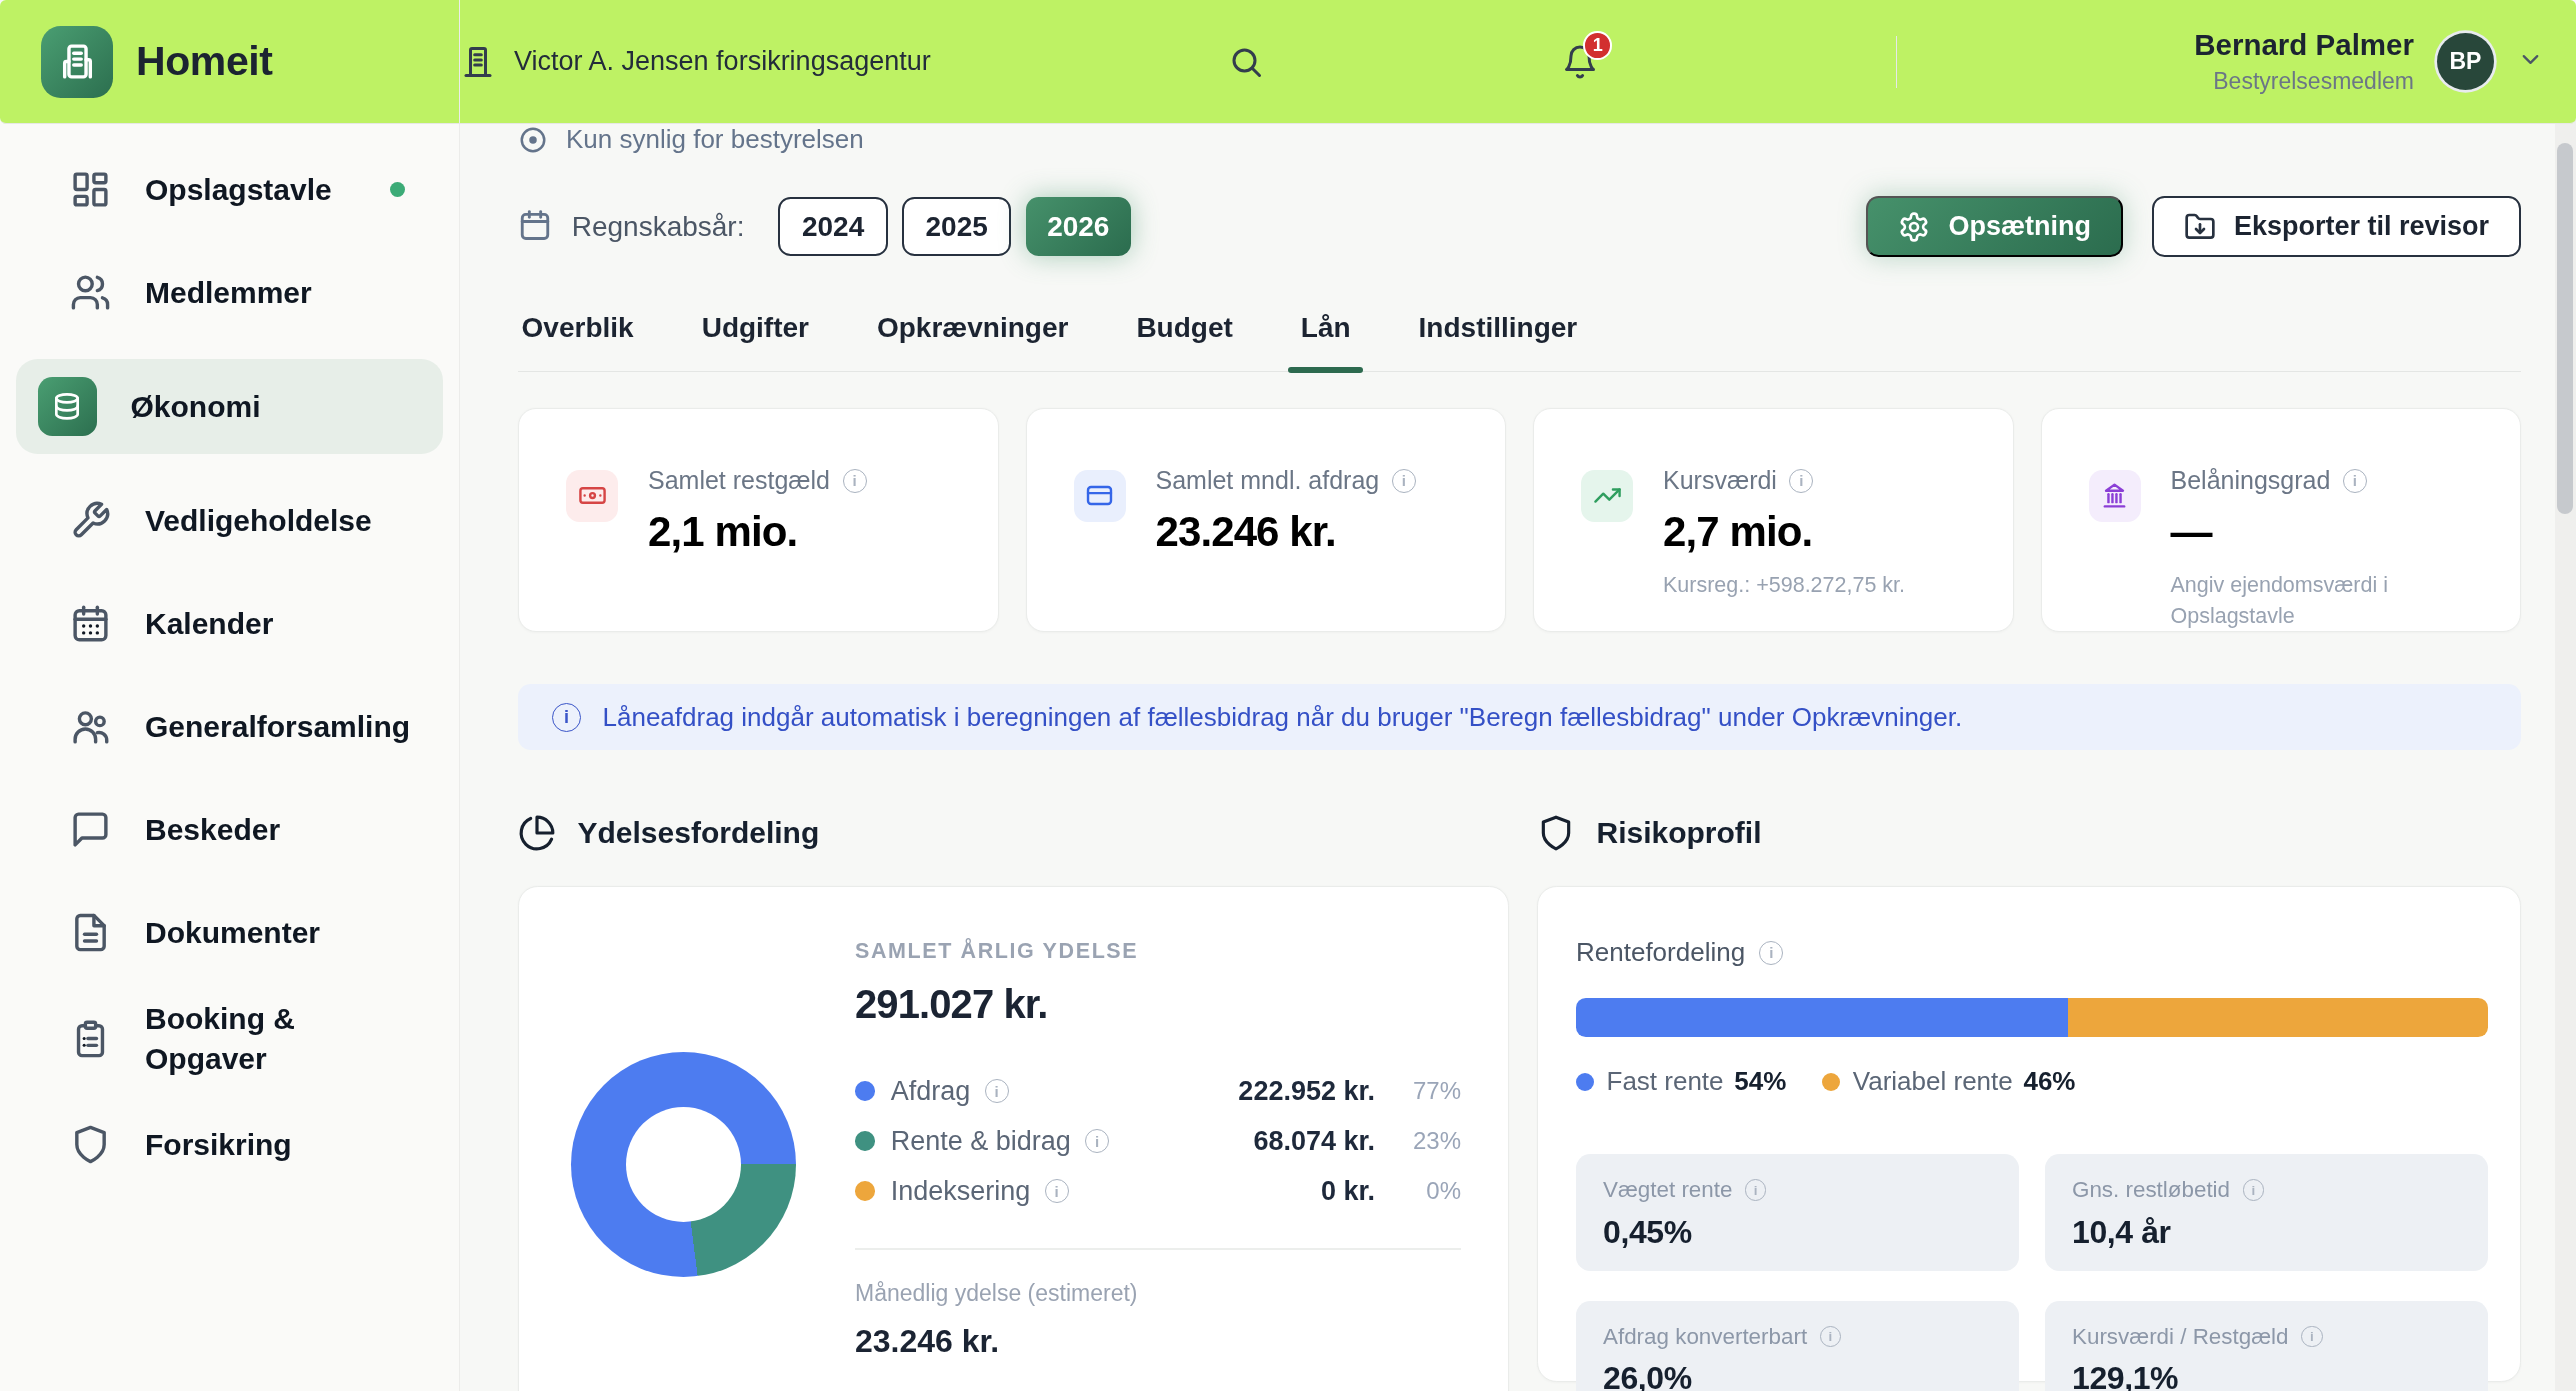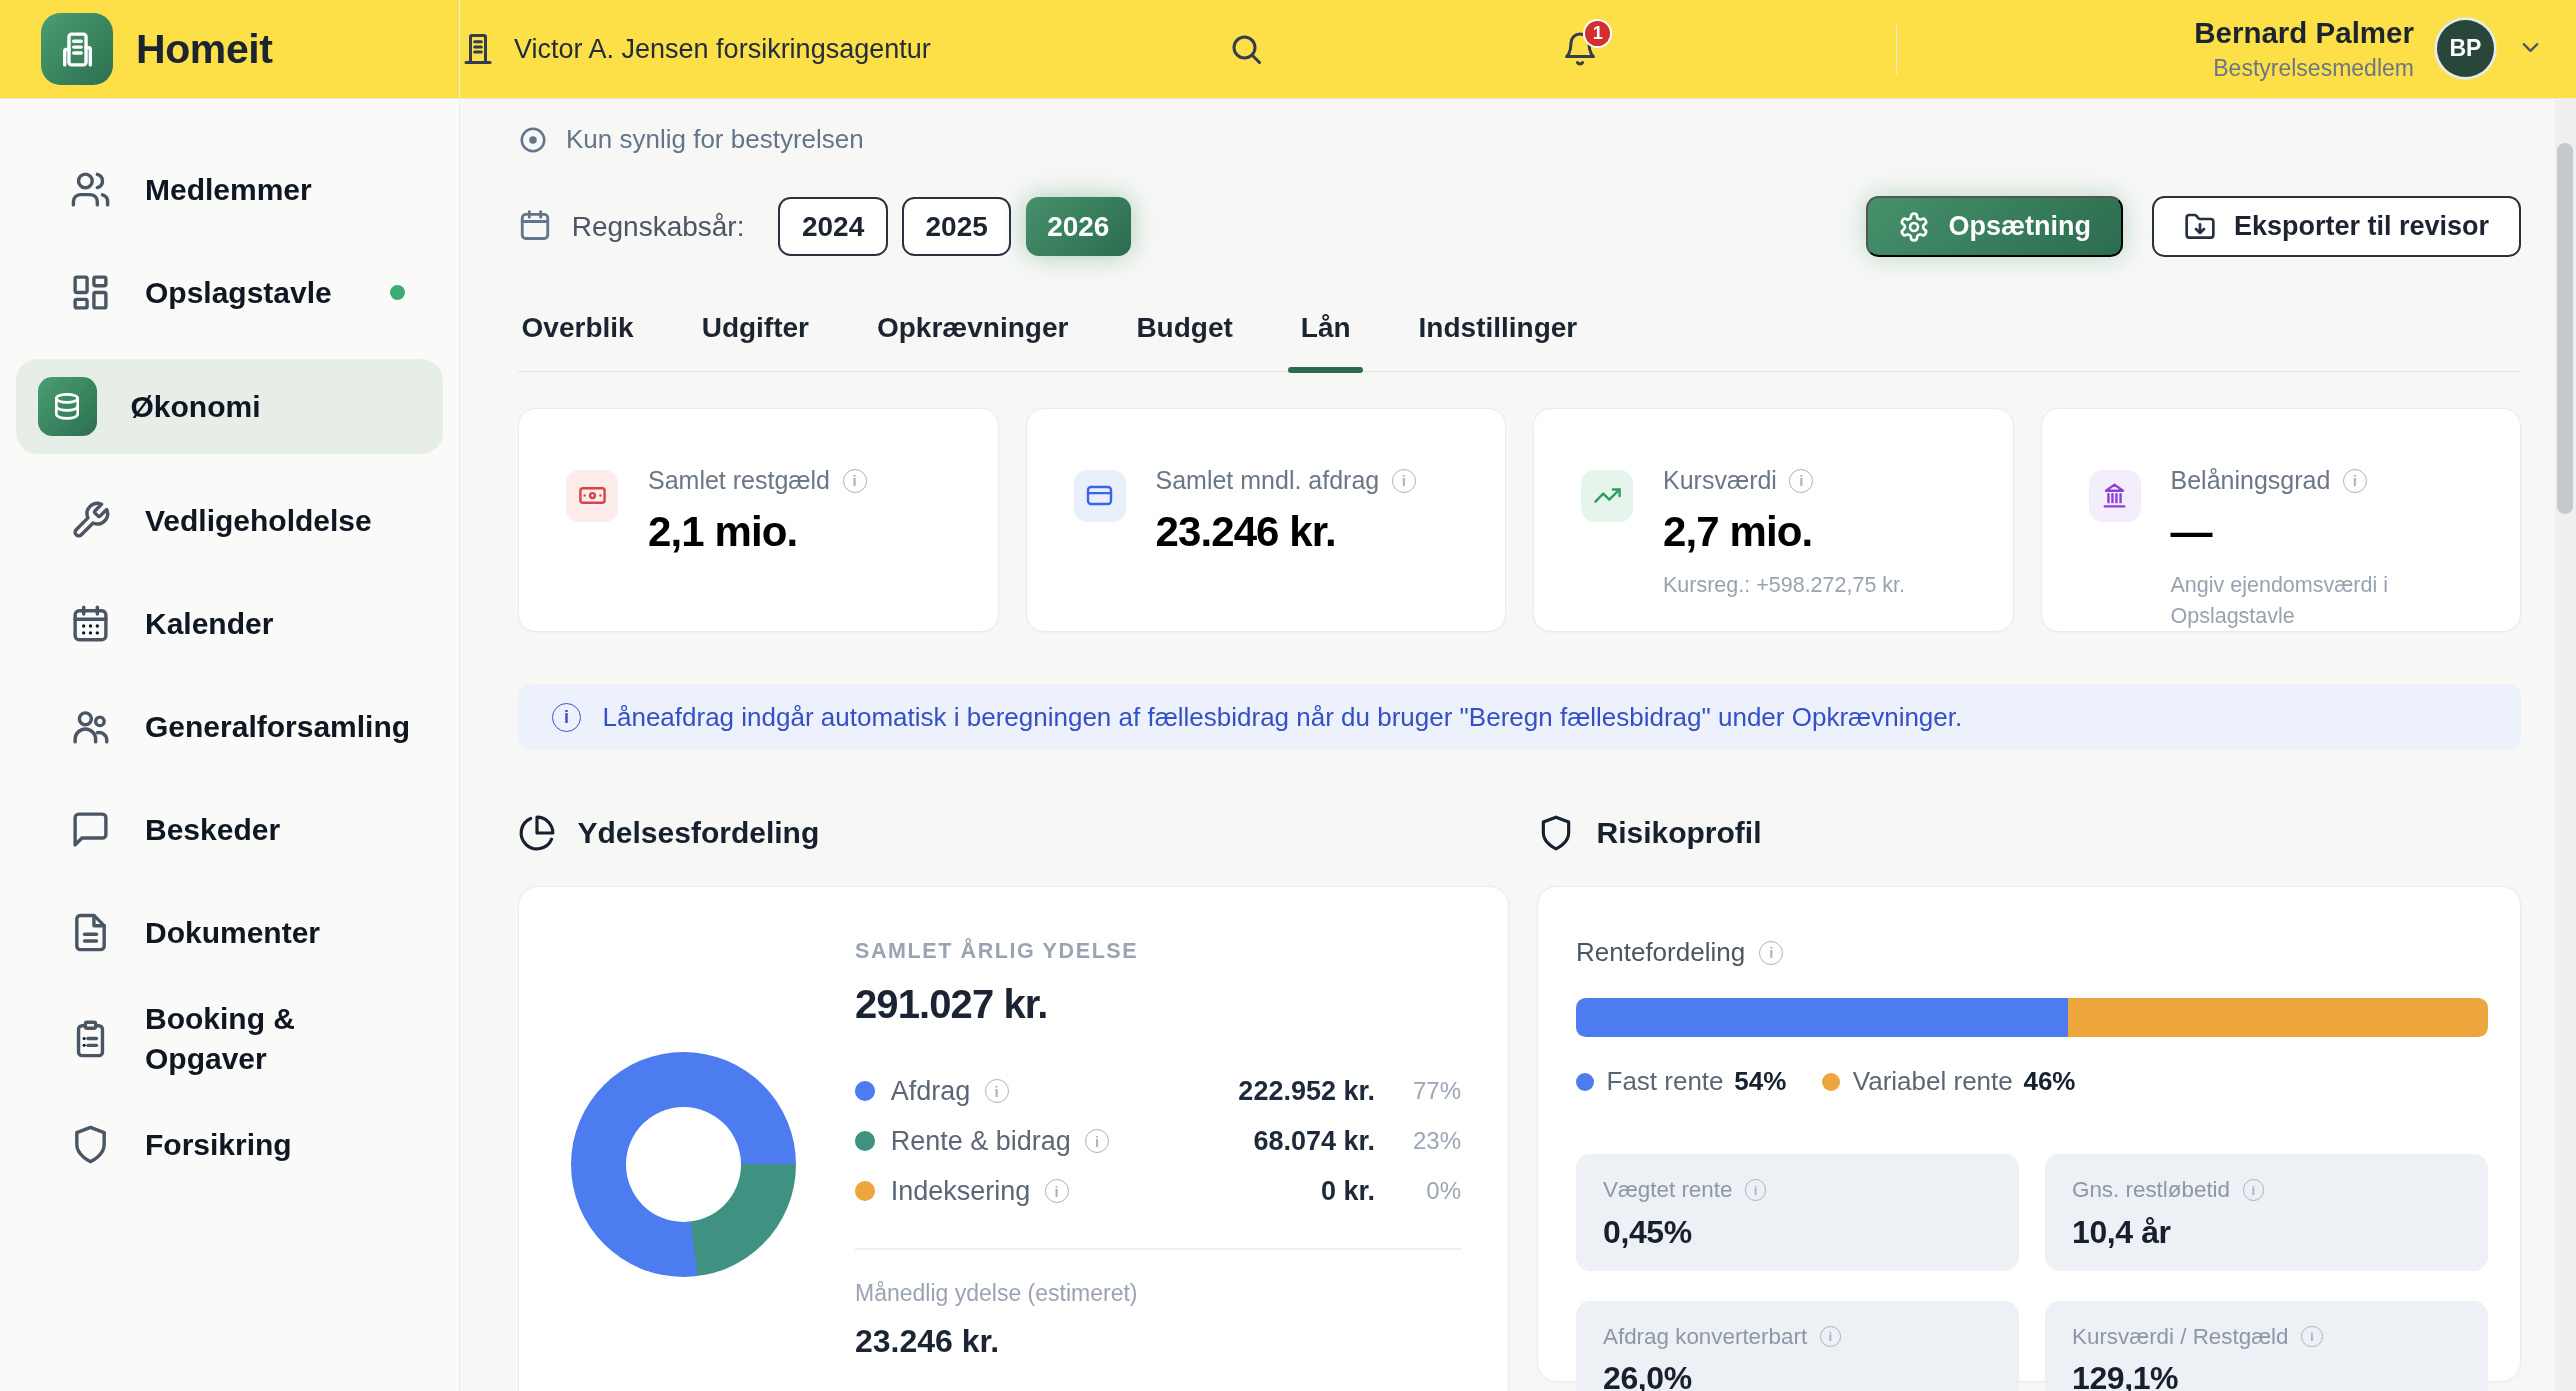--- a/index.html
+++ b/index.html
@@ -1,21 +1,21 @@
 <!DOCTYPE html>
 <html style="font-size:14.3px"><head>
 <meta charset="utf-8">
 <style>
   * { margin:0; padding:0; box-sizing:border-box; }
   html,body { width:2576px; height:1392px; overflow:hidden;
     font-family:"Liberation Sans", sans-serif; background:#f7f8f6; color:#111827; }
 
   
-  .header { position:absolute; top:0; left:0; width:2576px; height:99px;
-    background:#fde047; border-bottom:0.9px solid #e7e8e6; display:flex; z-index:20; }
+  .header { position:absolute; top:0; left:0; width:2576px; height:124px;
+    background:#bef264; border-bottom:0.9px solid #e7e8e6; display:flex; z-index:20;border-radius:6px; }
   .header-left { width:460px; height:100%; display:flex; align-items:center;
     padding-left:41px; gap:23px; border-right:0.9px solid #ececea; }
   .logo-badge { width:72px; height:72px; border-radius:19.7px;
     background:linear-gradient(135deg,#4a9e72,#2c6f4f);
     display:flex; align-items:center; justify-content:center; }
   .logo-badge svg { width:41px; height:41px; stroke:#fff; }
   .brand-name { font-size:41px; font-weight:800; color:#1c2431; letter-spacing:-0.4px; }
   .header-right { flex:1; display:flex; align-items:center; justify-content:space-between;
     gap:67px; padding-right:32px; }
   .company { display:flex; align-items:center; gap:18px; font-size:27px;
@@ -231,36 +231,36 @@
             <polyline points="6 9 12 15 18 9"></polyline>
           </svg>
       </div>
     </div>
   </div>
 </div>
 
 <div class="sidebar">
   <div class="nav-item">
     <svg viewBox="0 0 24 24">
+        <rect x="3" y="3" width="7" height="9" rx="1"></rect>
+        <rect x="14" y="3" width="7" height="5" rx="1"></rect>
+        <rect x="14" y="12" width="7" height="9" rx="1"></rect>
+        <rect x="3" y="16" width="7" height="5" rx="1"></rect>
+      </svg>
+    <span class="nav-label">Opslagstavle</span>
+    <span class="nav-dot"></span>
+  </div>
+  <div class="nav-item">
+    <svg viewBox="0 0 24 24">
         <path d="M16 21v-2a4 4 0 0 0-4-4H6a4 4 0 0 0-4 4v2"></path>
         <circle cx="9" cy="7" r="4"></circle>
         <path d="M22 21v-2a4 4 0 0 0-3-3.87"></path>
         <path d="M16 3.13a4 4 0 0 1 0 7.75"></path>
       </svg>
     <span class="nav-label">Medlemmer</span>
-  </div>
-  <div class="nav-item">
-    <svg viewBox="0 0 24 24">
-        <rect x="3" y="3" width="7" height="9" rx="1"></rect>
-        <rect x="14" y="3" width="7" height="5" rx="1"></rect>
-        <rect x="14" y="12" width="7" height="9" rx="1"></rect>
-        <rect x="3" y="16" width="7" height="5" rx="1"></rect>
-      </svg>
-    <span class="nav-label">Opslagstavle</span>
-    <span class="nav-dot"></span>
   </div>
   <div class="nav-item active">
     <span class="nav-icon-badge">
       <svg viewBox="0 0 24 24">
           <ellipse cx="12" cy="5.5" rx="8" ry="3"></ellipse>
           <path d="M4 5.5v6c0 1.66 3.58 3 8 3s8-1.34 8-3v-6"></path>
           <path d="M4 11.5v6c0 1.66 3.58 3 8 3s8-1.34 8-3v-6"></path>
         </svg>
     </span>
     <span class="nav-label">Økonomi</span>

